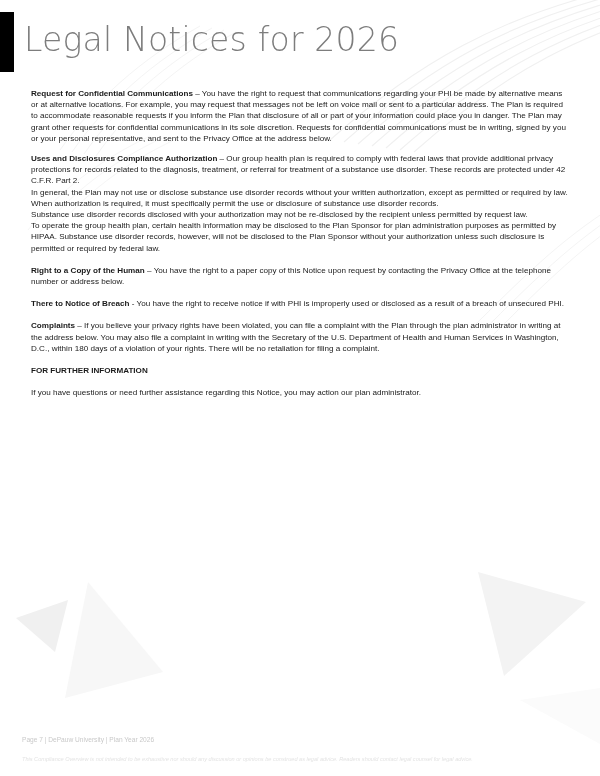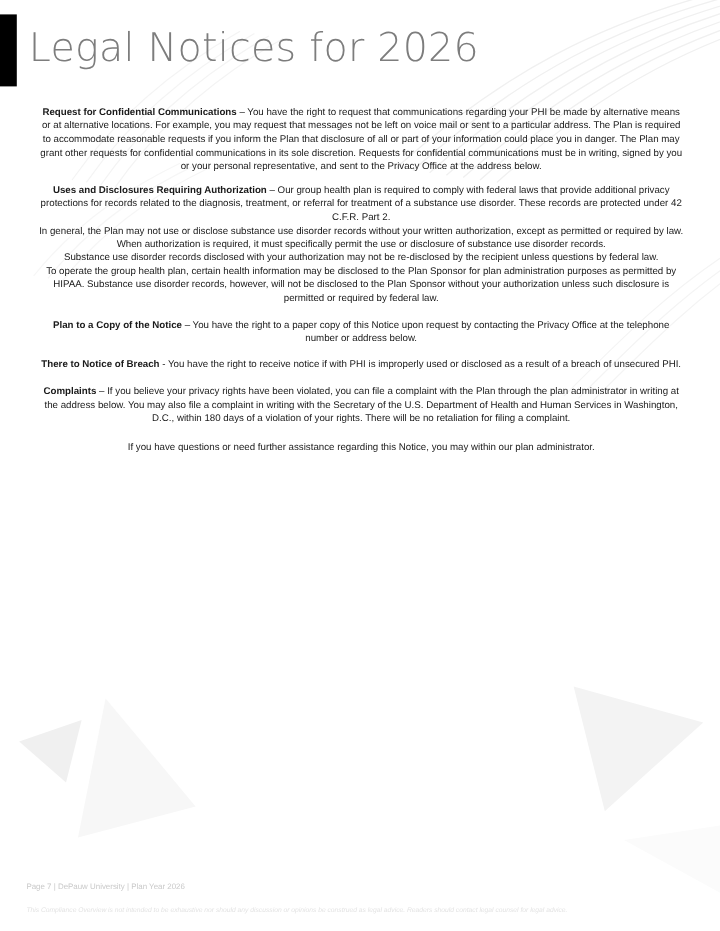--- a/index.html
+++ b/index.html
@@ -73,21 +73,21 @@
     left: 31px;
     top: 88px;
     width: 540px;
     z-index: 2;
   }
   .para {
     font-size: 8.1px;
     line-height: 11.2px;
     color: #1a1a1a;
     margin: 0 0 9px 0;
-    text-align: center;
+    text-align: left;
   }
   .para.tight {
     margin-bottom: 0;
   }
   .para b,
   .lead {
     font-weight: bold;
   }
   .section-head {
     font-size: 8.1px;
@@ -175,50 +175,51 @@
     <div class="page-title">Legal Notices for 2026</div>
   </div>
 
   <div class="content">
 
     <p class="para">
       <b>Request for Confidential Communications</b><span> – </span><span>You have the right to request that communications regarding your PHI be made by alternative means or at alternative locations. For example, you may request that messages not be left on voice mail or sent to a particular address.  The Plan is required to accommodate reasonable requests if you inform the Plan that disclosure of all or part of your information could place you in danger.  The Plan may grant other requests for confidential communications in its sole discretion. Requests for confidential communications must be in writing, signed by you or your personal representative, and sent to the Privacy Office at the address below.</span>
     </p>
 
     <p class="para tight">
-      <b>Uses and Disclosures Requiring Authorization</b><span> – </span><span>Our group health plan is required to comply with federal laws that provide additional privacy protections for records related to the diagnosis, treatment, or referral for treatment of a substance use disorder. These records are protected under 42 C.F.R. Part 2.</span>
+      <b>Uses and Disclosures Compliance Authorization</b><span> – </span><span>Our group health plan is required to comply with federal laws that provide additional privacy protections for records related to the diagnosis, treatment, or referral for treatment of a substance use disorder. These records are protected under 42 C.F.R. Part 2.</span>
     </p>
     <p class="para tight">In general, the Plan may not use or disclose substance use disorder records without your written authorization, except as permitted or required by law. When authorization is required, it must specifically permit the use or disclosure of substance use disorder records.</p>
-    <p class="para tight">Substance use disorder records disclosed with your authorization may not be re-disclosed by the recipient unless questions by federal law.</p>
+    <p class="para tight">Substance use disorder records disclosed with your authorization may not be re-disclosed by the recipient unless permitted by request law.</p>
     <p class="para">To operate the group health plan, certain health information may be disclosed to the Plan Sponsor for plan administration purposes as permitted by HIPAA. Substance use disorder records, however, will not be disclosed to the Plan Sponsor without your authorization unless such disclosure is permitted or required by federal law.</p>
 
     <div class="spacer-sm"></div>
 
     <p class="para">
-      <b>Plan to a Copy of the Notice</b><span> – </span><span>You have the right to a paper copy of this Notice upon request by contacting the  Privacy Office at the telephone number or address below.</span>
+      <b>Right to a Copy of the Human</b><span> – </span><span>You have the right to a paper copy of this Notice upon request by contacting the  Privacy Office at the telephone number or address below.</span>
     </p>
 
     <div class="spacer-sm"></div>
 
     <p class="para">
       <b>There to Notice of Breach</b><span>  - </span><span>You have the right to receive notice if with PHI is improperly used or disclosed as a result of a breach of unsecured PHI.</span>
     </p>
 
     <div class="spacer-sm"></div>
 
     <p class="para">
       <b>Complaints</b><span> – </span><span>If you believe your privacy rights have been violated, you can file a complaint with the Plan through the plan administrator in writing at the address below.  You may also file a complaint in writing with the Secretary of the U.S. Department of Health and Human Services in Washington, D.C., within 180 days of a violation of your rights. There will be no retaliation for filing a complaint.</span>
     </p>
 
     <div class="spacer-sm"></div>
 
-
-    <div class="spacer-sm"></div>
-
-    <p class="para">If you have questions or need further assistance regarding this Notice, you may within our plan administrator.</p>
+    <p class="section-head">FOR FURTHER INFORMATION</p>
+
+    <div class="spacer-sm"></div>
+
+    <p class="para">If you have questions or need further assistance regarding this Notice, you may action our plan administrator.</p>
   </div>
 
   <div class="footer-wrap">
     <div class="footer-line">Page 7  |  DePauw University |  Plan Year 2026</div>
     <div class="footer-disclaimer">This Compliance Overview is not intended to be exhaustive nor should any discussion or opinions be construed as legal advice.  Readers should contact legal counsel for legal advice.</div>
   </div>
 
 </div>
 
 </body></html>

